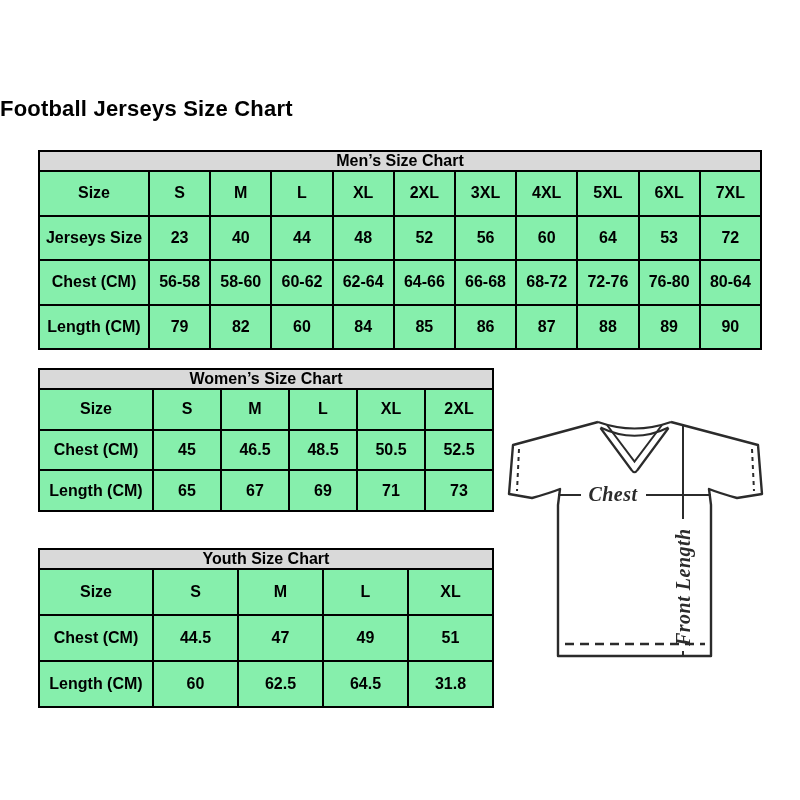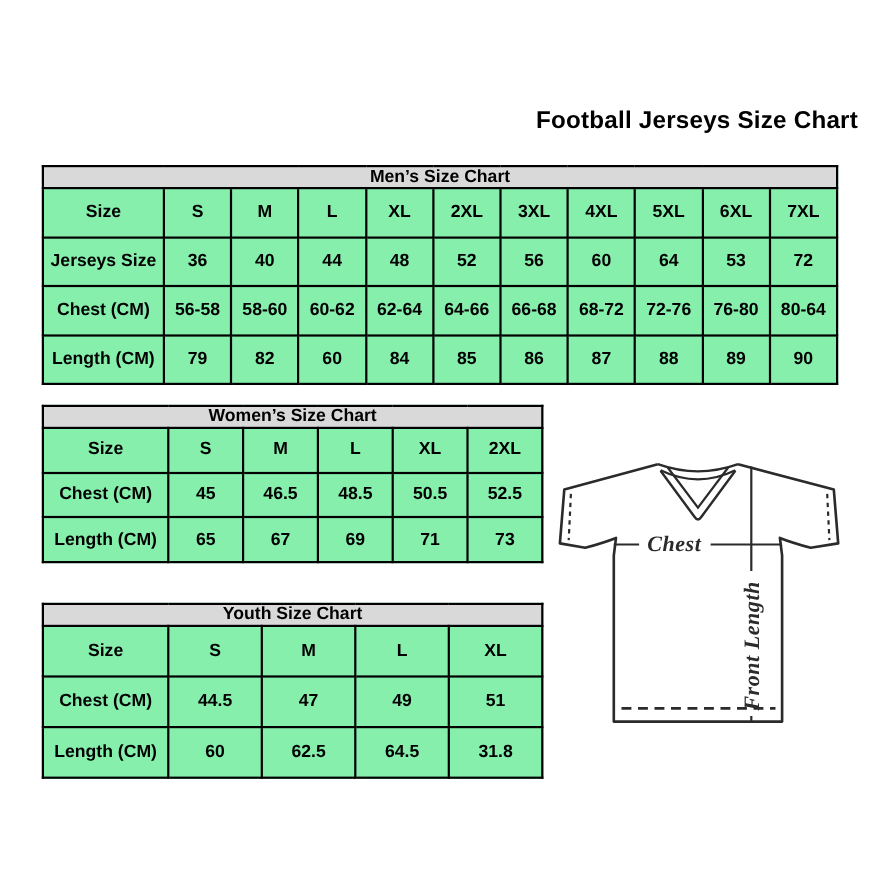--- a/index.html
+++ b/index.html
@@ -1,18 +1,18 @@
 <!DOCTYPE html>
 <html><head>
 <meta charset="utf-8">
 <style>
   html,body{margin:0;padding:0;background:#ffffff;}
   .page{position:relative;width:800px;height:800px;background:#ffffff;
         font-family:"Liberation Sans",sans-serif;color:#000;overflow:hidden;}
-  .page-title{position:absolute;top:96px;left:0;width:780px;text-align:right;
+  .page-title{position:absolute;top:96px;left:0;width:780px;text-align:left;
               font-size:22px;font-weight:700;letter-spacing:0.2px;}
   table.size-table{position:absolute;border-collapse:collapse;table-layout:fixed;background:#86efac;}
   table.size-table th,table.size-table td{
       border:2px solid #000;text-align:center;vertical-align:middle;
       font-weight:700;padding:0;font-size:16px;color:#000;}
   th.tbl-title{background:#d9d9d9;font-size:18px;}
   table.men{left:38px;top:150px;width:724px;height:200px;}
   table.women{left:38px;top:368px;width:456px;height:144px;}
   table.youth{left:38px;top:548px;width:456px;height:160px;}
   col.label-col-men{width:110px;}
@@ -47,21 +47,21 @@
           <td>XL</td>
           <td>2XL</td>
           <td>3XL</td>
           <td>4XL</td>
           <td>5XL</td>
           <td>6XL</td>
           <td>7XL</td>
         </tr>
         <tr>
           <td>Jerseys Size</td>
-          <td>36</td>
+          <td>23</td>
           <td>40</td>
           <td>44</td>
           <td>48</td>
           <td>52</td>
           <td>56</td>
           <td>60</td>
           <td>64</td>
           <td>53</td>
           <td>72</td>
         </tr>

